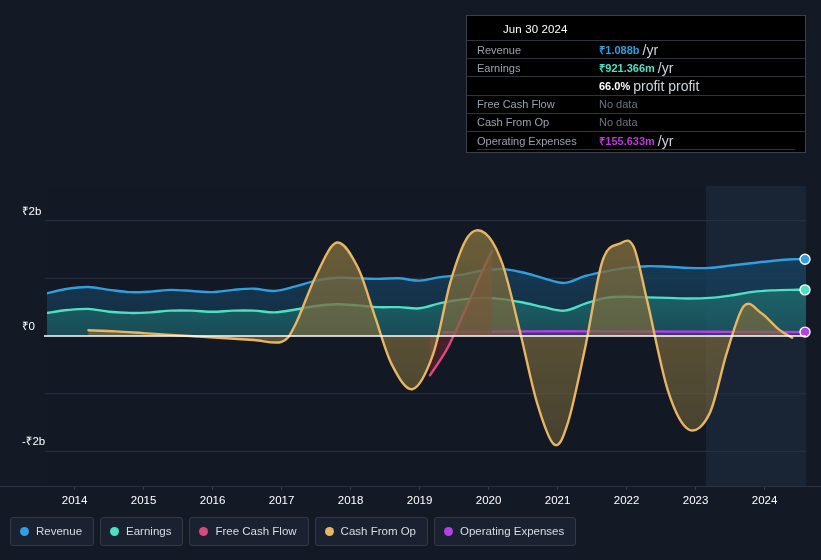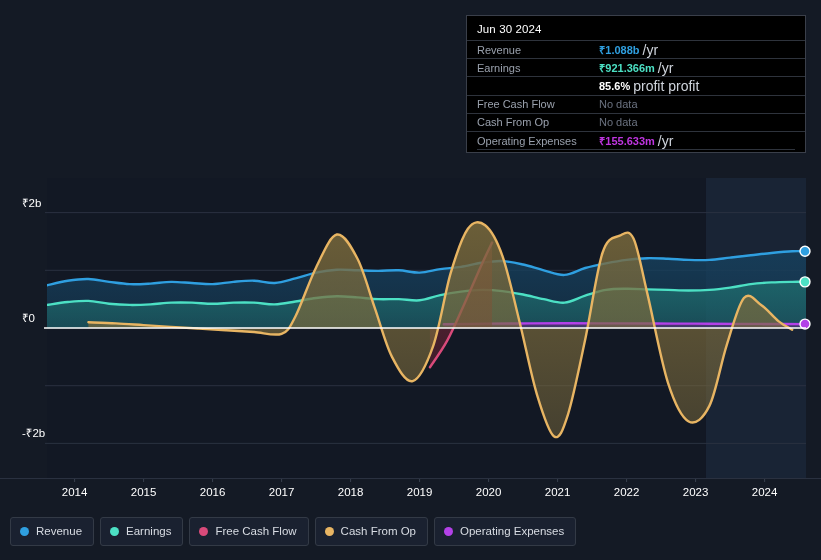--- a/index.html
+++ b/index.html
@@ -8,21 +8,21 @@
     width:821px;height:560px;
     background:#141a25;
     font-family:"Liberation Sans", sans-serif;
     color:#e6e9ef;
     overflow:hidden;
     position:relative;
   }
   #stage{position:absolute;left:0;top:0;width:821px;height:560px;}
 
   
-  #chart-wrap{position:absolute;left:0;top:0;width:821px;height:510px;text-decoration:underline;}
+  #chart-wrap{position:absolute;left:0;top:8px;width:821px;height:510px;text-decoration:underline;}
   #chart-svg{display:block;}
 
   .axis-label{
     font-size:11.5px;
     fill:#ffffff;
     font-family:"Liberation Sans", sans-serif;
   }
   .xaxis-label{
     font-size:11.5px;
     fill:#ffffff;
@@ -40,20 +40,21 @@
     box-sizing:border-box;
     padding:0;
     z-index:20;
   }
   #tooltip .tt-title{
     font-size:11.5px;
     color:#ffffff;
     padding:7px 10px 5px 10px;
     font-weight:normal;
     letter-spacing:0.1px;
+    margin-left:26px;
   }
   .tt-row{
     display:flex;
     align-items:center;
     height:17.2px;
     padding:0 10px;
     border-top:1px solid #2e333c;
     font-size:11px;
     white-space:nowrap;
   }
@@ -222,21 +223,21 @@
           <span class="tt-value" style="color: rgb(47, 159, 224);">₹1.088b</span>
           <span class="tt-unit">/yr</span>
         </div>
         <div class="tt-row">
           <span class="tt-label">Earnings</span>
           <span class="tt-value" style="color: rgb(76, 224, 196); text-align: center;">₹921.366m</span>
           <span class="tt-unit">/yr</span>
         </div>
         <div class="tt-row">
           <span class="tt-label"></span>
-          <span class="tt-value" style="color: rgb(255, 255, 255);">85.6%</span>
+          <span class="tt-value" style="color: rgb(255, 255, 255);">66.0%</span>
           <span class="tt-unit">profit profit</span>
         </div>
         <div class="tt-row">
           <span class="tt-label">Free Cash Flow</span>
           <span class="tt-value tt-nodata" style="color: rgb(107, 114, 128);">No data</span>
         </div>
         <div class="tt-row">
           <span class="tt-label">Cash From Op</span>
           <span class="tt-value tt-nodata" style="color: rgb(107, 114, 128);">No data</span>
         </div>

